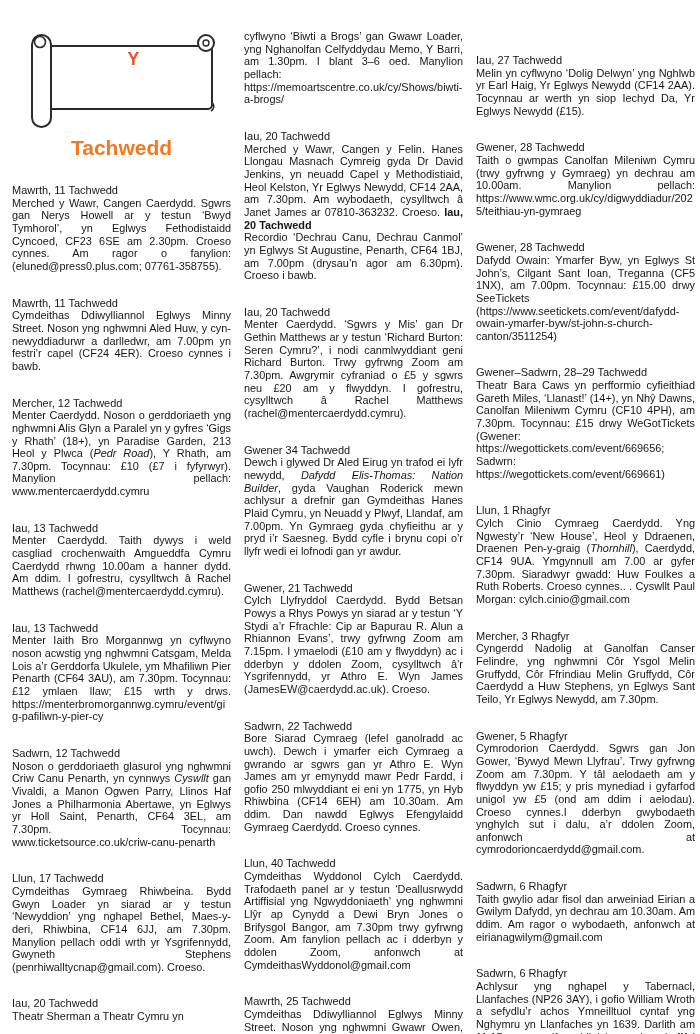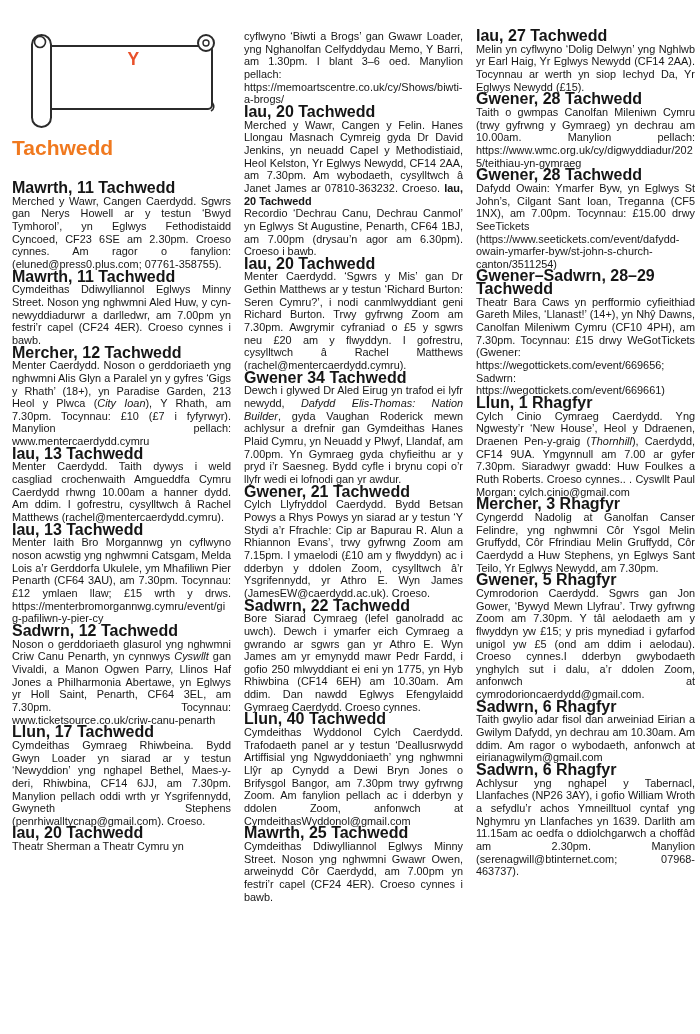--- a/index.html
+++ b/index.html
@@ -30,38 +30,40 @@
     line-height: 21px;
     letter-spacing: 0.5px;
     color: var(--accent-banner, #E9512B);
   }
 
   .month-heading {
     color: var(--accent-month, #F0791F);
     font-weight: 700;
     font-size: 21px;
     line-height: 24px;
+    text-align: center;
     margin: 12px 0 12px 0;
   }
   [data-col="0"] > .month-heading { margin: 6px 0 22px 0; }
 
   .event { margin: 0; }
   .event p {
     margin: 0;
     font-size: 10.9px;
     line-height: 12.65px;
     text-align: justify;
     overflow-wrap: anywhere;
   }
   .event .date {
     display: block;
-    font-weight: 700;
-    font-size: 16px;
+    font-weight: 400;
+    font-size: 11px;
     line-height: 12.65px;
     text-align: left;
+    margin-top: 24px;
   }
   .event strong { font-weight: 700; }
   .event em { font-style: italic; }
 </style>
 </head>
 <body>
 
 <div class="page">
 
   <div class="col">
@@ -84,21 +86,21 @@
     </div>
     <div class="events" data-col="0">
         <div class="month-heading">Tachwedd</div>
         <div class="event">
           <p><span class="date">Mawrth, 11 Tachwedd</span>Merched y Wawr, Cangen Caerdydd. Sgwrs gan Nerys Howell ar y testun ‘Bwyd Tymhorol’, yn Eglwys Fethodistaidd Cyncoed, CF23 6SE am 2.30pm. Croeso cynnes. Am ragor o fanylion: (eluned@press0.plus.com; 07761-358755).</p>
         </div>
         <div class="event">
           <p><span class="date">Mawrth, 11 Tachwedd</span>Cymdeithas Ddiwylliannol Eglwys Minny Street. Noson yng nghwmni Aled Huw, y cyn-newyddiadurwr a darlledwr, am 7.00pm yn festri’r capel (CF24 4ER). Croeso cynnes i bawb.</p>
         </div>
         <div class="event">
-          <p><span class="date">Mercher, 12 Tachwedd</span>Menter Caerdydd. Noson o gerddoriaeth yng nghwmni Alis Glyn a Paralel yn y gyfres ‘Gigs y Rhath’ (18+), yn Paradise Garden, 213 Heol y Plwca (<em>City Ioan</em>), Y Rhath, am 7.30pm. Tocynnau: £10 (£7 i fyfyrwyr). Manylion pellach: www.mentercaerdydd.cymru</p>
+          <p><span class="date">Mercher, 12 Tachwedd</span>Menter Caerdydd. Noson o gerddoriaeth yng nghwmni Alis Glyn a Paralel yn y gyfres ‘Gigs y Rhath’ (18+), yn Paradise Garden, 213 Heol y Plwca (<em>Pedr Road</em>), Y Rhath, am 7.30pm. Tocynnau: £10 (£7 i fyfyrwyr). Manylion pellach: www.mentercaerdydd.cymru</p>
         </div>
         <div class="event">
           <p><span class="date">Iau, 13 Tachwedd</span>Menter Caerdydd. Taith dywys i weld casgliad crochenwaith Amgueddfa Cymru Caerdydd rhwng 10.00am a hanner dydd. Am ddim. I gofrestru, cysylltwch â Rachel Matthews (rachel@mentercaerdydd.cymru).</p>
         </div>
         <div class="event">
           <p><span class="date">Iau, 13 Tachwedd</span>Menter Iaith Bro Morgannwg yn cyflwyno noson acwstig yng nghwmni Catsgam, Melda Lois a’r Gerddorfa Ukulele, ym Mhafiliwn Pier Penarth (CF64 3AU), am 7.30pm. Tocynnau: £12 ymlaen llaw; £15 wrth y drws. https://menterbromorgannwg.cymru/event/gig-pafiliwn-y-pier-cy</p>
         </div>
         <div class="event">
           <p><span class="date">Sadwrn, 12 Tachwedd</span>Noson o gerddoriaeth glasurol yng nghwmni Criw Canu Penarth, yn cynnwys <em>Cyswllt</em> gan Vivaldi, a Manon Ogwen Parry, Llinos Haf Jones a Philharmonia Abertawe, yn Eglwys yr Holl Saint, Penarth, CF64 3EL, am 7.30pm. Tocynnau: www.ticketsource.co.uk/criw-canu-penarth</p>
         </div>

